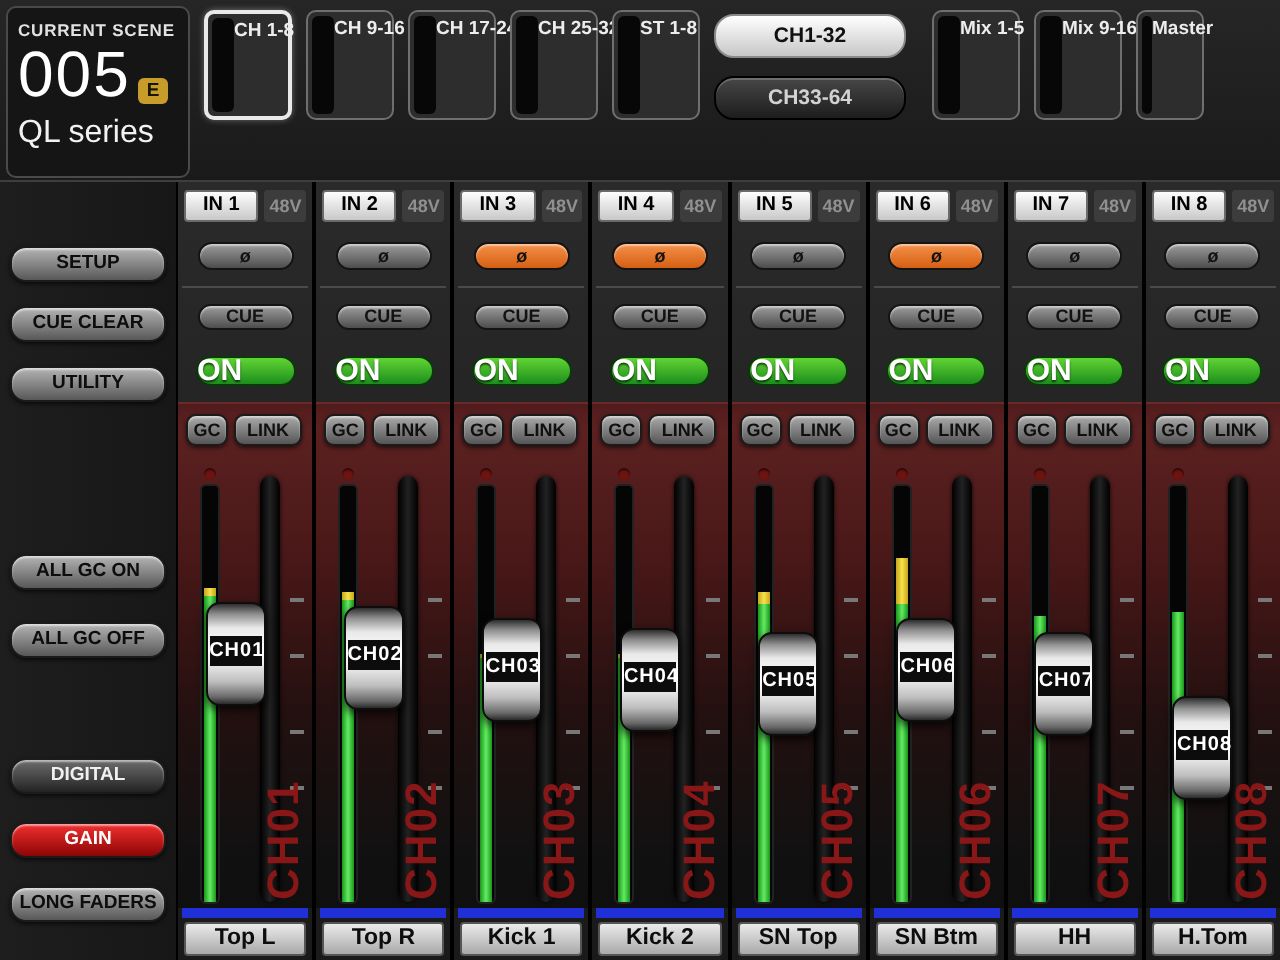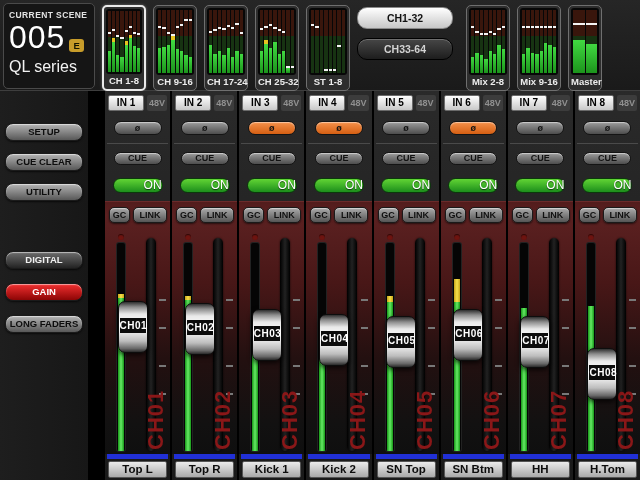--- a/index.html
+++ b/index.html
@@ -13,22 +13,22 @@
   .scene-box { width:80px; height:78px; margin:3px 2px 0 3px; border:1px solid #4a4a4a;
                border-radius:5px; background:#151515; padding:3px 5px; }
   .scene-label { margin-top:3px; font-size:8.5px; font-weight:bold; color:#e2e2e2; letter-spacing:.4px; }
   .scene-row { display:flex; align-items:flex-end; margin-top:1px; }
   .scene-number { font-size:32px; line-height:1.05; color:#ffffff; letter-spacing:1px; }
   .e-badge { background:#c79c2a; color:#151500; font-size:9.5px; font-weight:bold;
              padding:1px 4px; border-radius:3px; margin-left:4px; margin-bottom:3px; }
   .scene-model { font-size:16px; color:#f2f2f2; margin-top:3px; }
 
   .blocks { display:flex; gap:7px; margin-top:5px; margin-left:5px; }
-  .mblock { width:44px; height:86px; border:1px solid #6f6f6f; border-radius:5px;
-            background:#2d2d2d; display:flex; flex-direction:column; padding:2px; box-sizing:border-box; }
+  .mblock { width:44px; height:55px; border:1px solid #6f6f6f; border-radius:5px;
+            background:#2d2d2d; display:flex; padding:2px; box-sizing:border-box; }
   .mblock.selected { border:2px solid #e9e9e9; box-shadow:0 0 3px rgba(255,255,255,.35); }
   .mblock.wide { width:34px; }
   .mscreen { flex:1; background:#070707; border-radius:3px; display:flex; gap:1px; padding:2px; }
   .mbar { flex:1; position:relative; overflow:hidden;
           background:linear-gradient(to bottom,#39160c 0%,#39160c 42%,#173312 42%,#173312 100%); }
   .mgreen { position:absolute; bottom:0; left:0; right:0;
             background:linear-gradient(to top,#1c941c,#41d941); }
   .myellow { position:absolute; left:0; right:0; background:#e5c41f; }
   .mpeak  { position:absolute; left:0; right:0; height:2px; background:#f4f4f4; }
   .mlabel { height:13px; line-height:13px; text-align:center; font-size:9.5px;
@@ -49,39 +49,39 @@
   .sgroup.g0 { margin-top:32px; gap:12px; }
   .sgroup.g1 { margin-top:76px; gap:16px; }
   .sgroup.g2 { margin-top:50px; gap:14px; }
   .sbtn { width:76px; height:16px; border-radius:8px; text-align:center; line-height:16px;
           font-size:9.5px; font-weight:bold; color:#0d0d0d; border:1px solid #1b1b1b;
           background:linear-gradient(#b4b4b4,#585858);
           box-shadow:inset 0 1px 1px rgba(255,255,255,.55), 0 1px 2px rgba(0,0,0,.65); }
   .sbtn.dark { background:linear-gradient(#6d6d6d,#232323); color:#f0f0f0; }
   .sbtn.red  { background:linear-gradient(#f23030,#8c0505); color:#ffffff; }
 
-  .strips { flex:1; display:flex; gap:2px; padding-left:17px; background:#000; }
+  .strips { flex:1; display:flex; gap:2px; padding-left:1px; background:#000; }
   .strip { flex:1; background:linear-gradient(#2a2a2a,#202020 55%, #1a1a1a);
            display:flex; flex-direction:column; position:relative; min-width:0; }
   .srow1 { height:16px; margin:4px 3px 0 3px; display:flex; gap:3px; }
   .inbtn { flex:1.7; background:linear-gradient(#fefefe,#c8c8c8); border-radius:2px;
            border:1px solid #6a6a6a; box-sizing:border-box; font-size:10px; font-weight:bold;
            color:#000; text-align:center; line-height:14px; }
   .phantom { flex:1; background:#3c3c3c; border-radius:2px; font-size:9px; font-weight:bold;
              color:#909090; text-align:center; line-height:16px; }
   .pill { width:48px; height:14px; margin:10px auto 0; border-radius:8px;
           background:linear-gradient(#9d9d9d,#4d4d4d); border:1px solid #141414;
           box-shadow:inset 0 1px 1px rgba(255,255,255,.5); box-sizing:border-box;
           font-size:9px; font-weight:bold; color:#121212; text-align:center; line-height:12px; }
   .pill.inverted { background:linear-gradient(#f5914a,#d55f13); }
   .sep { height:1px; background:#4a4a4a; margin:8px 2px 0 2px; }
   .pill.cue { margin-top:8px; height:13px; line-height:11px; }
   .onbtn { width:50px; height:15px; margin:13px auto 0; border-radius:8px;
            background:linear-gradient(#61d434,#1c8e1c); border:1px solid #0a3a0a; box-sizing:border-box;
-           color:#fff; font-size:12px; font-weight:normal; text-align:right; line-height:13px;
+           color:#fff; font-size:15px; font-weight:bold; text-align:left; line-height:13px;
            text-shadow:0 1px 1px rgba(0,0,0,.65); }
 
   .fpanel { height:253px; margin-top:8px; position:relative; border-top:1px solid #6b2a2a;
             background:linear-gradient(180deg,#521c1c 0%,#5c2121 5%,#481717 32%,#231010 62%,#121111 88%,#0f0f0f 100%); }
   .btn3d { position:absolute; top:5px; height:16px; border-radius:5px;
            background:linear-gradient(#ababab,#555555); border:1px solid #1a1a1a; box-sizing:border-box;
            box-shadow:inset 0 1px 1px rgba(255,255,255,.5), 0 1px 2px rgba(0,0,0,.6);
            font-size:9px; font-weight:bold; color:#101010; text-align:center; line-height:14px; }
   .gc { left:4px; width:21px; }
   .link { left:28px; width:34px; }
@@ -348,21 +348,21 @@
             </div>
             <div class="mbar">
               <div class="mgreen" style="height: 45%;"></div>
               <div class="mpeak" style="bottom: 69%;"></div>
             </div>
             <div class="mbar">
               <div class="mgreen" style="height: 38%;"></div>
               <div class="mpeak" style="bottom: 71%;"></div>
             </div>
           </div>
-          <div class="mlabel">Mix 2-8</div>
+          <div class="mlabel">Mix 1-5</div>
         </div>
         <div class="mblock">
           <div class="mscreen">
             <div class="mbar">
               <div class="mgreen" style="height: 30%;"></div>
               <div class="mpeak" style="bottom: 72%;"></div>
             </div>
             <div class="mbar">
               <div class="mgreen" style="height: 40%;"></div>
               <div class="mpeak" style="bottom: 72%;"></div>
@@ -409,20 +409,24 @@
         </div>
       </div>
   </div>
 
   <div class="main">
     <div class="sidebar" id="sidebar">
         <div class="sgroup g0">
           <div class="sbtn ">SETUP</div>
           <div class="sbtn ">CUE CLEAR</div>
           <div class="sbtn ">UTILITY</div>
+        </div>
+        <div class="sgroup g1">
+          <div class="sbtn ">ALL GC ON</div>
+          <div class="sbtn ">ALL GC OFF</div>
         </div>
         <div class="sgroup g2">
           <div class="sbtn dark">DIGITAL</div>
           <div class="sbtn red">GAIN</div>
           <div class="sbtn ">LONG FADERS</div>
         </div>
       </div>
     <div class="strips" id="strips">
         <div class="strip">
           <div class="srow1">

